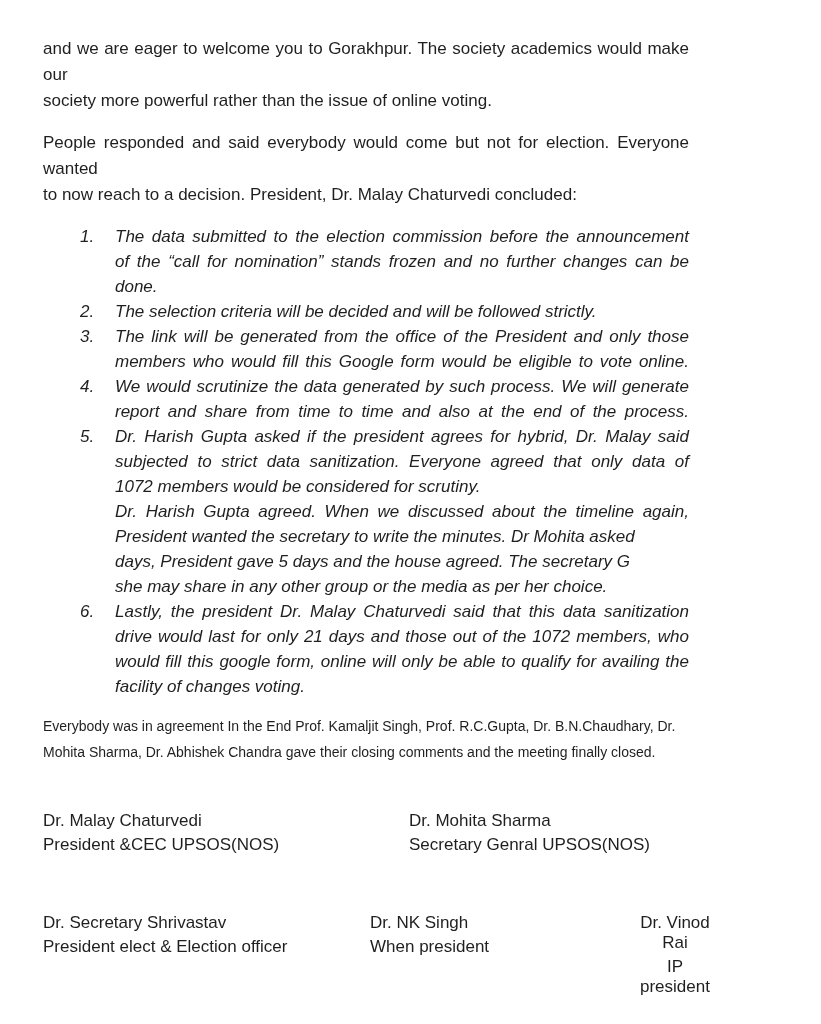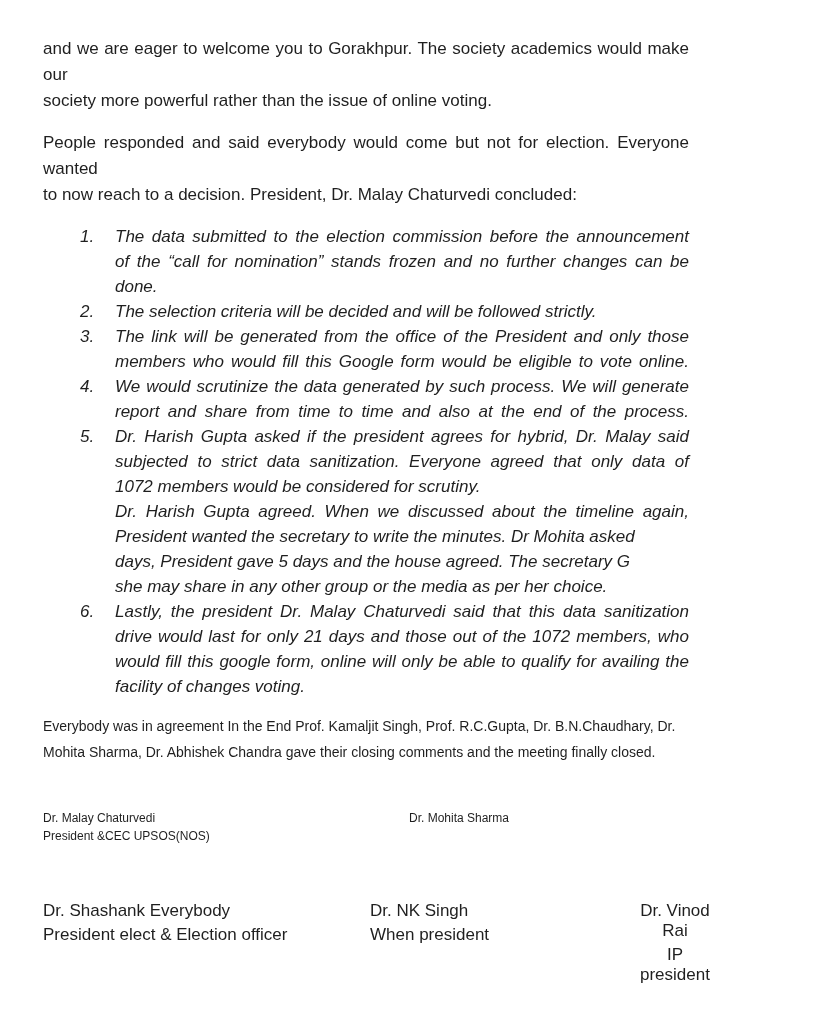--- a/index.html
+++ b/index.html
@@ -33,21 +33,21 @@
     flex: 0 0 auto;
   }
   .itext { flex: 1 1 auto; min-width: 0; }
   .itext .line { display: block; }
 
   .closing { margin: 0; font-size: 14px; line-height: 26px; }
 
   .sig-row1 {
     display: flex;
     margin-top: 46px;
-    font-size: 12px;
+    font-size: 17px;
   }
   .sig-row1 .sig-col-left { flex: 1 1 auto; }
   .sig-row1 .sig-col-right { flex: 0 0 280px; text-align: left; }
 
   .sig-row2 {
     display: flex;
     margin-top: 58px;
     font-size: 17px;
   }
   .sig-row2 .sig-col-1 { flex: 0 0 327px; }
@@ -156,26 +156,27 @@
       <span class="line">the meeting finally closed.</span>
     </p>
 
     <div class="sig-row1">
       <div class="sig-col-left">
         <span class="sig-name">Dr. Malay Chaturvedi</span>
         <span class="sig-title">President &amp;CEC UPSOS(NOS)</span>
       </div>
       <div class="sig-col-right">
         <span class="sig-name">Dr. Mohita Sharma</span>
+        <span class="sig-title">Secretary Genral UPSOS(NOS)</span>
       </div>
     </div>
 
     <div class="sig-row2">
       <div class="sig-col-1">
-        <span class="sig-name">Dr. Shashank Everybody</span>
+        <span class="sig-name">Dr. Secretary Shrivastav</span>
         <span class="sig-title">President elect &amp; Election officer</span>
       </div>
       <div class="sig-col-2">
         <span class="sig-name">Dr. NK Singh</span>
         <span class="sig-title">When president</span>
       </div>
       <div class="sig-col-3">
         <span class="sig-name">Dr. Vinod Rai</span>
         <span class="sig-title">IP president</span>
       </div>

